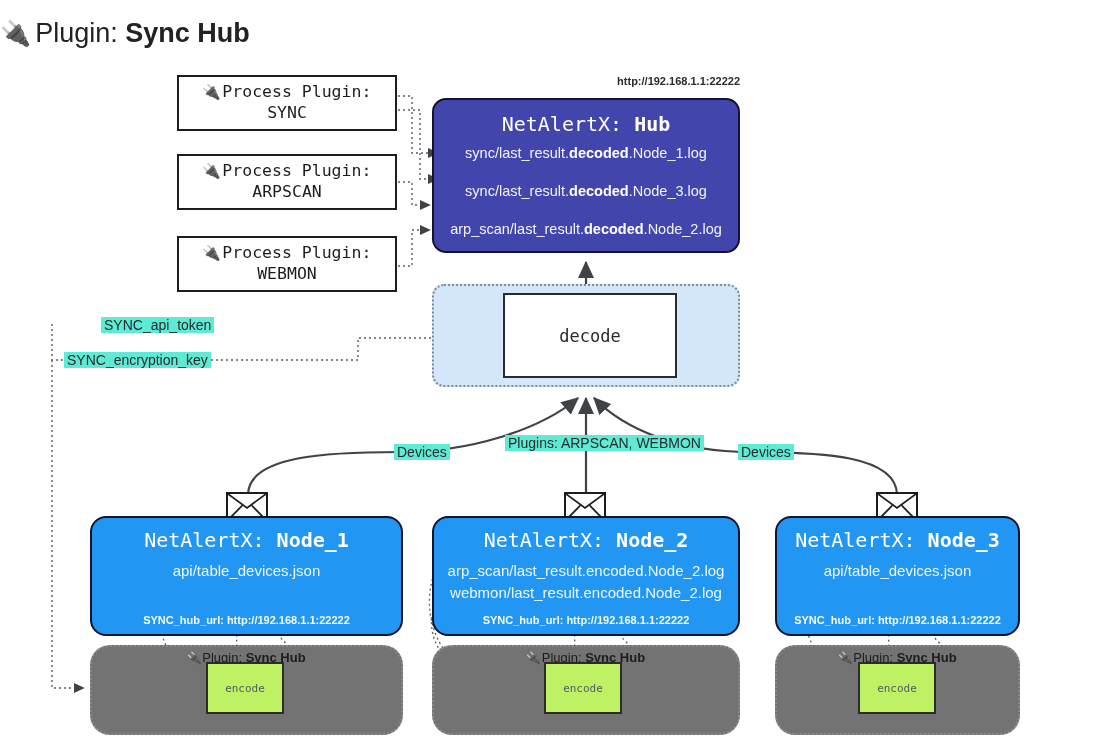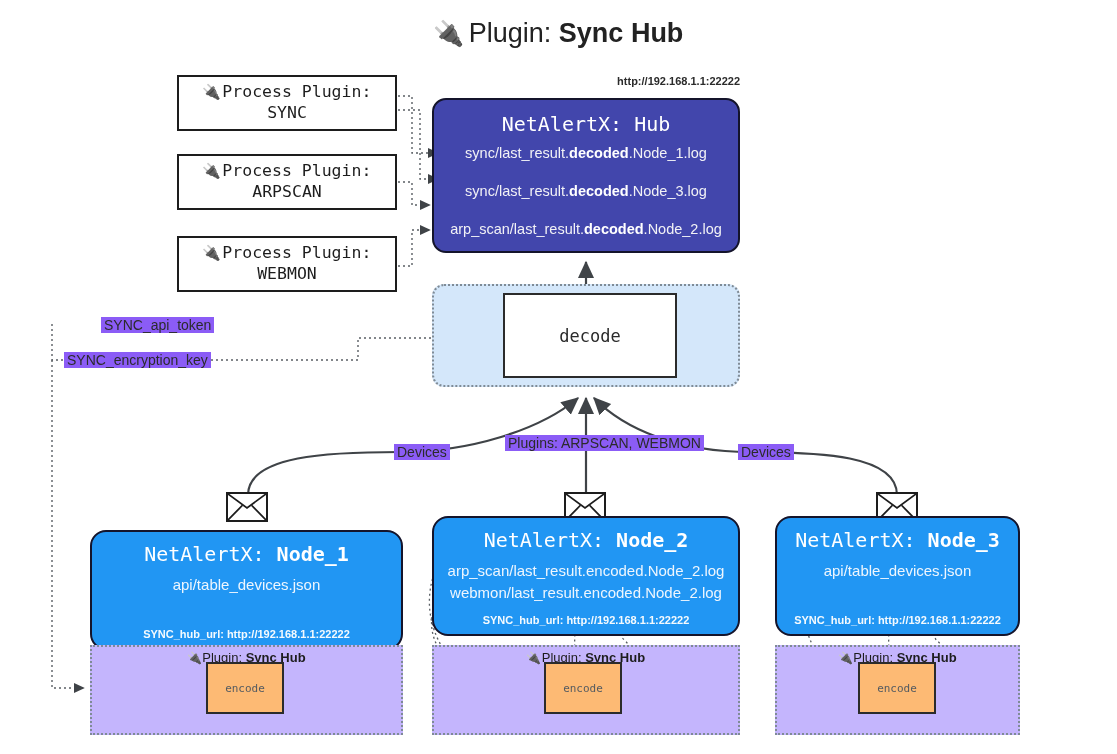--- a/index.html
+++ b/index.html
@@ -21,21 +21,20 @@
     width: 1117px;
     height: 754px;
     pointer-events: none;
   }
 
   
   #title {
     position: absolute;
     left: 0; top: 18px;
     width: 1117px;
-    text-align: center;
     font-size: 27px;
     color: #222222;
     white-space: nowrap;
   }
   #title .plug { font-size: 25px; margin-right: 4px; }
   #title .strong { font-weight: bold; }
 
   
   .proc-box {
     position: absolute;
@@ -76,21 +75,21 @@
     box-sizing: border-box;
     color: #ffffff;
   }
   #hub .hub-title {
     text-align: center;
     font-family: "DejaVu Sans Mono", "Liberation Mono", monospace;
     font-size: 20px;
     margin-top: 12px;
     white-space: nowrap;
   }
-  #hub .hub-title b { font-weight: normal; }
+  #hub .hub-title b { font-weight: bold; }
   #hub .logs {
     margin-top: 9px;
     display: flex;
     flex-direction: column;
     gap: 22px;
   }
   #hub .logline {
     text-align: center;
     font-size: 14.5px;
     white-space: nowrap;
@@ -171,56 +170,56 @@
     background: #ffffff;
     border: 2px solid #1d1d1d;
     box-sizing: border-box;
   }
   .envelope svg { display:block; width:100%; height:100%; }
 
   
   .plugin-band {
     position: absolute;
     height: 90px;
-    background: #c4b5fd;
+    background: #737373;
     border: 2px dotted #7f8b96;
-    border-radius: 0;
+    border-radius: 20px;
     box-sizing: border-box;
   }
   .band-label {
     position: absolute;
     top: 3px;
     width: 100%;
     text-align: center;
     font-size: 13px;
     color: #1d1d1d;
     white-space: nowrap;
   }
   .band-label .plug { font-size: 12px; }
   .band-label b { font-weight: bold; }
   .encode-box {
     position: absolute;
     width: 78px; height: 52px;
-    background: #fdba74;
+    background: #bef264;
     border: 2px solid #2b2b2b;
     box-sizing: border-box;
     display: flex;
     align-items: center;
     justify-content: center;
     font-family: "DejaVu Sans Mono", "Liberation Mono", monospace;
     font-size: 11px;
     color: #555b60;
   }
 
   
   .edge-label {
     position: absolute;
     font-size: 14px;
     color: #2b2b2b;
-    background: #8b5cf6;
+    background: #5eead4;
     white-space: nowrap;
     padding: 0 3px;
   }
 </style>
 </head>
 <body>
 
 <div id="stage">
 
   <svg id="edges" viewBox="0 0 1117 754">
@@ -327,21 +326,21 @@
         <path d="M0,30 L16,13 M42,30 L26,13" fill="none" stroke="#1d1d1d" stroke-width="2"></path>
       </svg>
   </div>
   <div class="envelope" style="left:876px; top:492px;">
     <svg viewBox="0 0 42 30" preserveAspectRatio="none">
         <path d="M0,0 L21,16 L42,0" fill="none" stroke="#1d1d1d" stroke-width="2"></path>
         <path d="M0,30 L16,13 M42,30 L26,13" fill="none" stroke="#1d1d1d" stroke-width="2"></path>
       </svg>
   </div>
 
-  <div class="node" style="left:90px; top:516px; width:313px;margin-top:14px;">
+  <div class="node" style="left:90px; top:516px; width:313px;">
     <div class="node-title">
       <span>NetAlertX:</span> <b>Node_1</b>
     </div>
     <div class="node-lines">
       <div class="node-line">api/table_devices.json</div>
     </div>
     <div class="node-foot">SYNC_hub_url: http://192.168.1.1:22222</div>
   </div>
 
   <div class="node" style="left:432px; top:516px; width:308px;">

